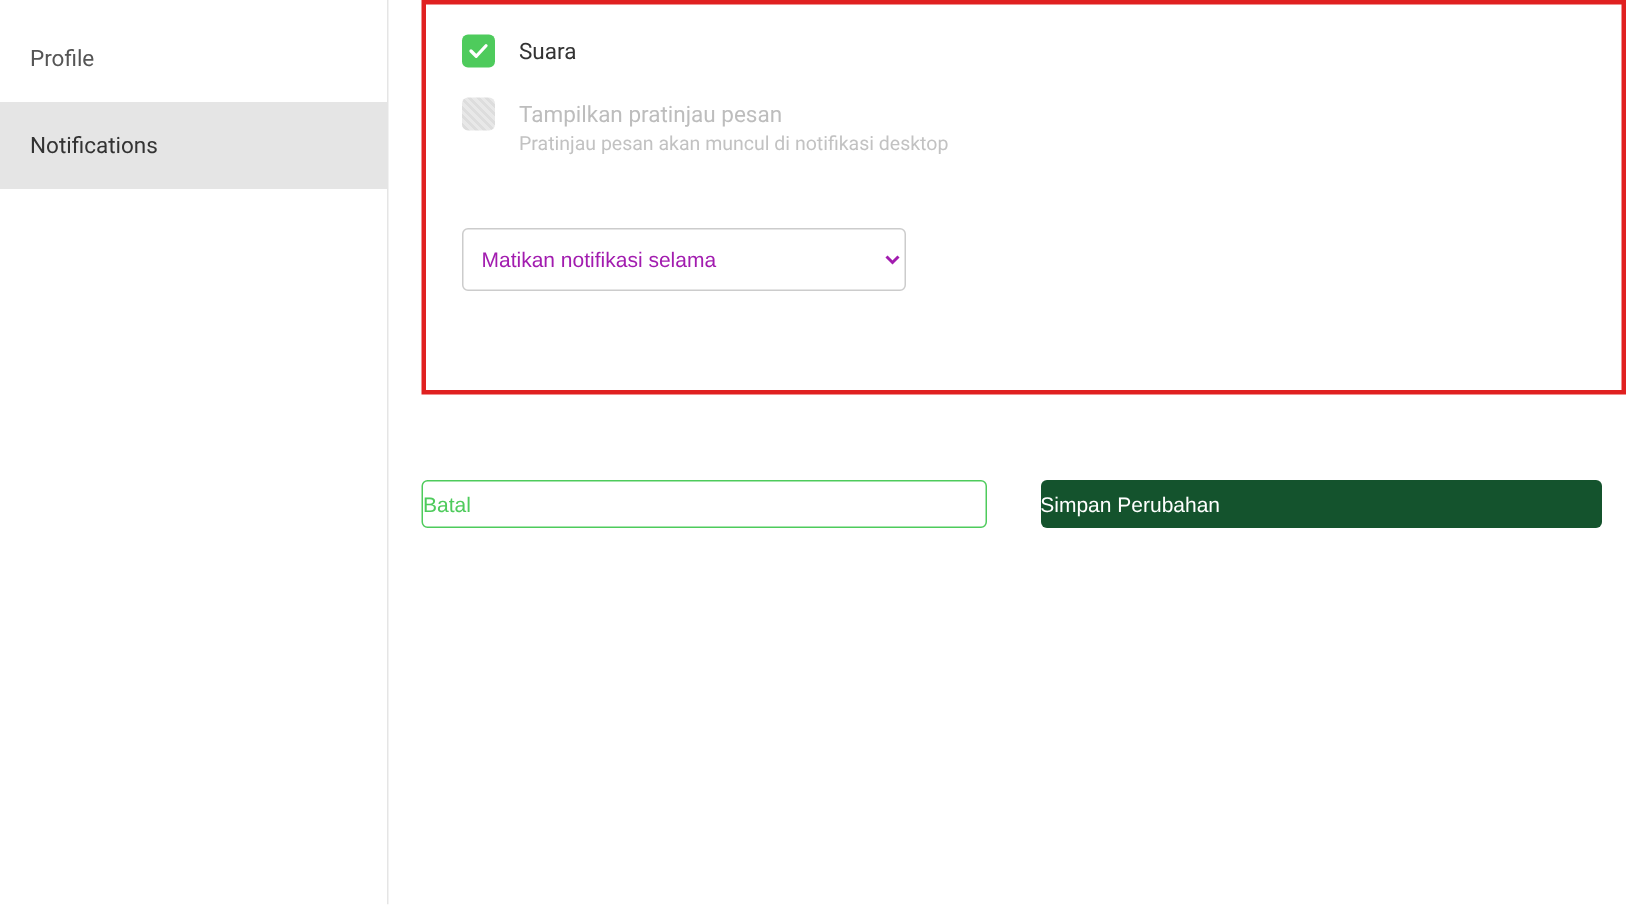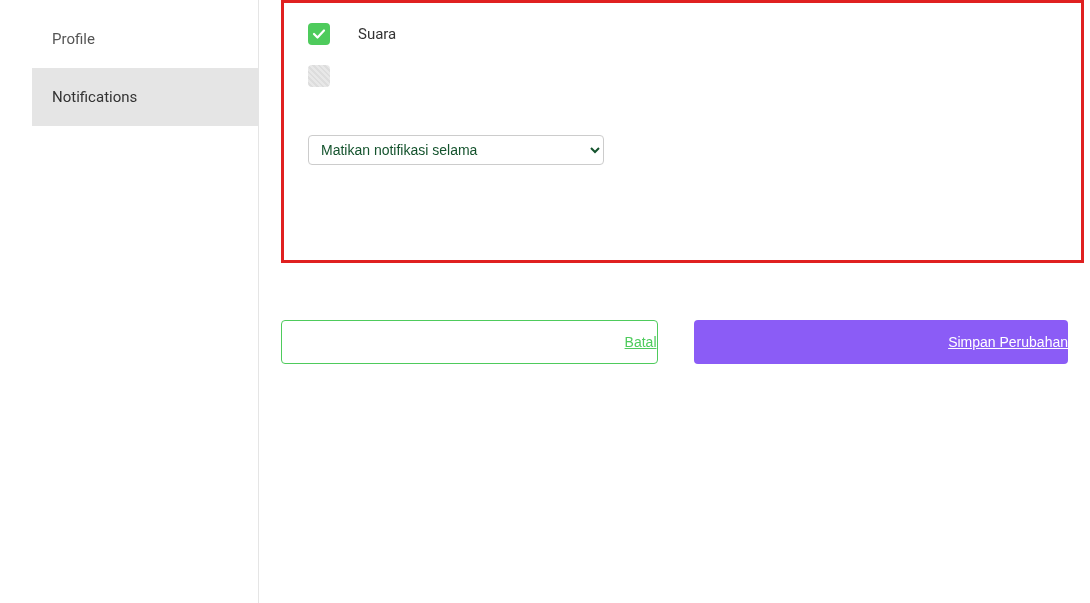--- a/index.html
+++ b/index.html
@@ -8,21 +8,20 @@
       background: #fff;
       width: 1090px;
       height: 603px;
       display: flex;
     }
     .sidebar {
       width: 259px;
       background: #fff;
       border-right: 1px solid #e5e5e5;
       padding-top: 10px;
-      padding-left: 32px;
     }
     .sidebar-item {
       padding: 20px 20px;
       font-size: 15px;
       color: #555;
       cursor: pointer;
     }
     .sidebar-item.active {
       background: #e5e5e5;
       color: #333;
@@ -39,21 +38,21 @@
       right: 6px;
       height: 263px;
       border: 3px solid #e02020;
       padding: 20px 24px;
       background: #fff;
     }
     .checkbox-row {
       display: flex;
       align-items: flex-start;
       margin-bottom: 20px;
-      gap: 28px;
+      gap: 16px;
     }
     .checkbox {
       width: 22px;
       height: 22px;
       border-radius: 4px;
       display: flex;
       align-items: center;
       justify-content: center;
       flex-shrink: 0;
     }
@@ -87,57 +86,56 @@
     .check-sublabel {
       font-size: 13px;
       color: #c2c2c2;
       margin-top: 2px;
     }
     .select-wrap {
       margin-top: 48px;
     }
     .select {
       width: 296px;
-      height: 30px;
+      height: 42px;
       padding: 4px 8px;
       font-size: 14px;
       border: 1px solid #ccc;
       border-radius: 4px;
       background: #fff;
-      color: #14532d;
+      color: #a21caf;
       appearance: auto;
     }
     .buttons {
       position: absolute;
       top: 320px;
       left: 22px;
       right: 22px;
       display: flex;
       gap: 36px;
     }
     .btn {
       flex: 1;
       max-width: 384px;
-      height: 44px;
+      height: 32px;
       border-radius: 4px;
       font-size: 14px;
       cursor: pointer;
       display: flex;
       align-items: center;
-      justify-content: flex-end;
+      justify-content: flex-start;
       border: none;
-      text-decoration: underline;
     }
     .btn-cancel {
       background: #fff;
       border: 1px solid #4ecb5c;
       color: #4ecb5c;
     }
     .btn-save {
-      background: #8b5cf6;
+      background: #14532d;
       color: #fff;
     }
   </style>
 </head>
 <body>
 
 <div class="sidebar">
   <div class="sidebar-item">
     <span>Profile</span>
   </div>
@@ -154,20 +152,24 @@
         <svg viewBox="0 0 14 14">
           <path d="M2 7 L5.5 10.5 L12 3.5" stroke="#fff" stroke-width="2.2" fill="none" stroke-linecap="round" stroke-linejoin="round"></path>
         </svg>
       </div>
       <span class="check-label">Suara</span>
     </div>
 
 
     <div class="checkbox-row">
       <div class="checkbox disabled"></div>
+      <div>
+        <div class="check-label disabled">Tampilkan pratinjau pesan</div>
+        <div class="check-sublabel">Pratinjau pesan akan muncul di notifikasi desktop</div>
+      </div>
     </div>
 
     <div class="select-wrap">
       <select class="select">
         <option>Matikan notifikasi selama</option>
       </select>
     </div>
 
   </div>
 

